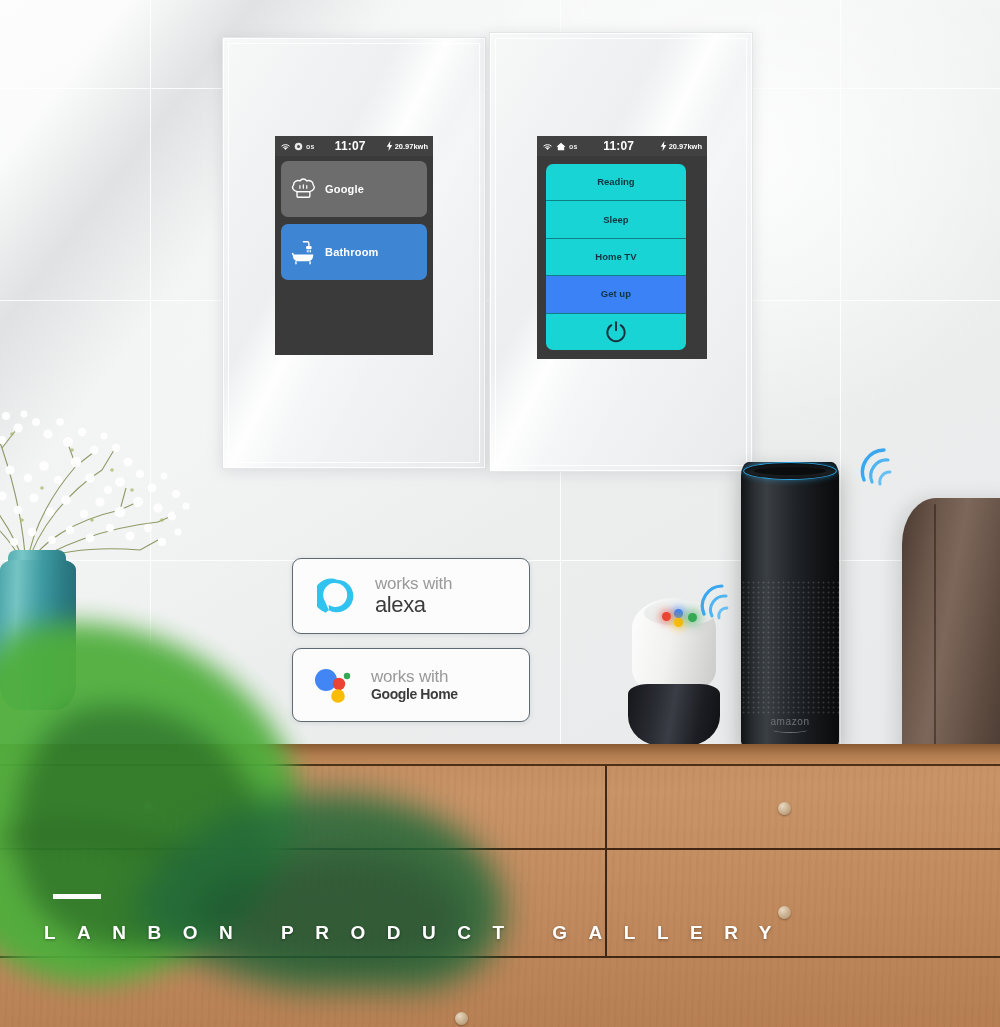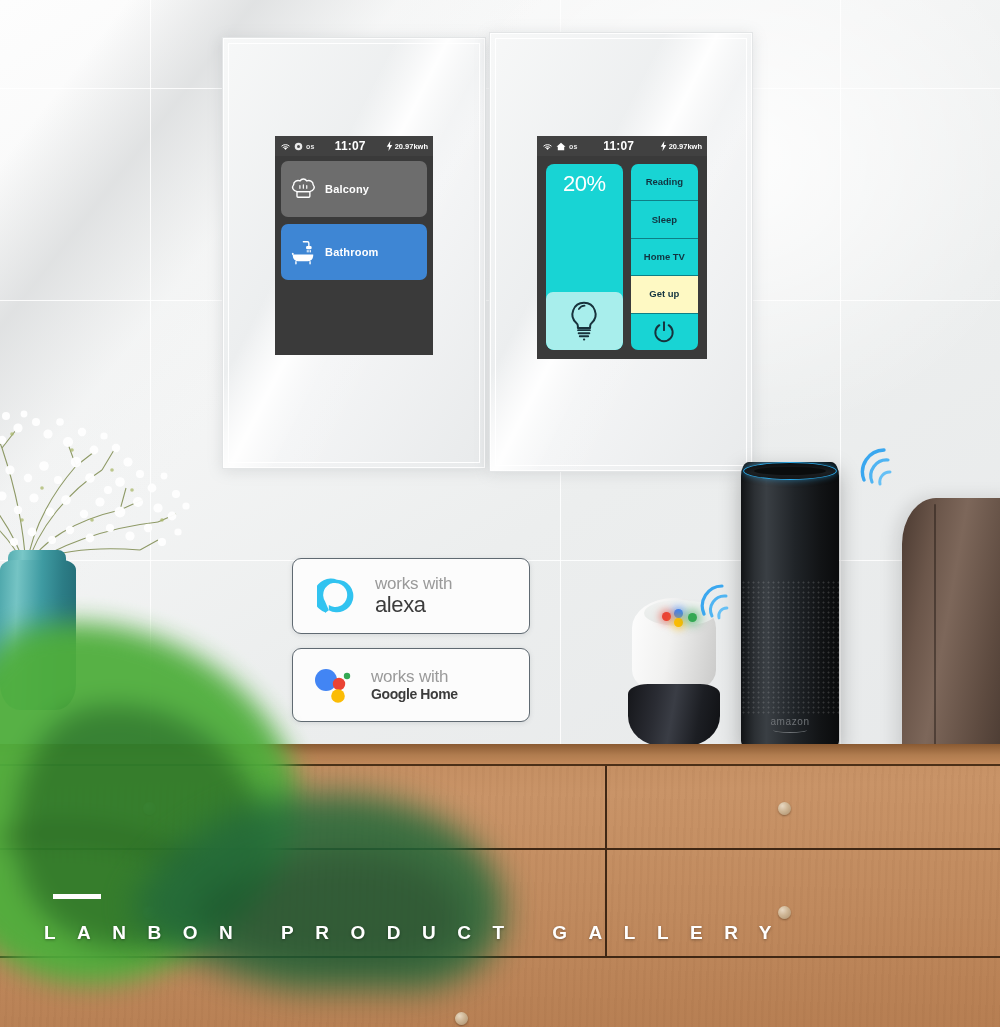--- a/index.html
+++ b/index.html
@@ -183,21 +183,21 @@
     align-items: center;
     justify-content: center;
     text-align: center;
     font-size: 9.5px;
     font-weight: 600;
     color: #123340;
     border-bottom: 1.4px solid #0e7f86;
     line-height: 1.05;
     padding: 0 2px;
   }
-  .scene-btn.highlight { background: #fef9c3; }
+  .scene-btn.highlight { background: #3b82f6; }
   .scene-btn.power { border-bottom: none; }
   .scene-btn.power svg { display: block; }
 
   
   .badge {
     position: absolute;
     background: #fcfcfc;
     border: 1.6px solid #606a72;
     border-radius: 9px;
     display: flex;
@@ -459,21 +459,21 @@
     <div class="room-list">
 
       <div class="room-btn inactive">
         <span class="room-ico">
           <svg width="26" height="24" viewBox="0 0 30 28">
             <path d="M8 17 C3 16 1.5 12 4 9.2 C4 5.2 8.3 3 11.6 4.6 C13.3 1.6 17.6 1.6 19.3 4.6 C22.6 3 26.9 5.2 26.9 9.2 C29.4 12 27.9 16 22.9 17 Z" fill="none" stroke="#fff" stroke-width="1.6" stroke-linejoin="round"></path>
             <path d="M8 17 h15 v5.4 a1.2 1.2 0 0 1 -1.2 1.2 h-12.6 a1.2 1.2 0 0 1 -1.2 -1.2 Z" fill="none" stroke="#fff" stroke-width="1.6"></path>
             <path d="M11.4 10 v3.2 M15.4 9.2 v3.8 M19.4 10 v3.2" stroke="#fff" stroke-width="1.4" stroke-linecap="round"></path>
           </svg>
         </span>
-        <span class="room-label">Balcony</span>
+        <span class="room-label">Google</span>
       </div>
 
 
       <div class="room-btn active">
         <span class="room-ico">
           <svg width="26" height="26" viewBox="0 0 28 28">
             <path d="M14.4 3 h4.4 a1.5 1.5 0 0 1 1.5 1.5 v4" fill="none" stroke="#fff" stroke-width="1.5" stroke-linecap="round"></path>
             <rect x="17.3" y="7.6" width="6" height="3.4" rx="1.4" fill="#fff"></rect>
             <path d="M18.6 12.4 v1.6 M20.3 12.4 v1.6 M22 12.4 v1.6" stroke="#fff" stroke-width="1" stroke-linecap="round"></path>
             <path d="M3 16.6 h22 v1.4 a6 6 0 0 1 -6 6 h-10 a6 6 0 0 1 -6 -6 Z" fill="#fff"></path>
@@ -514,33 +514,20 @@
           <svg class="bolt-ico" viewBox="0 0 10 16">
               <path d="M6.4 0 L0.6 9.2 H4.2 L3.4 16 L9.4 6.4 H5.6 Z" fill="#fff"></path>
             </svg>
         </span>
         <span>20.97kwh</span>
       </span>
     </div>
 
     <div class="right-body">
 
-      <div class="dimmer">
-        <div class="dimmer-pct">20%</div>
-        <div class="dimmer-bulb">
-          <span>
-            <svg width="36" height="42" viewBox="0 0 36 44">
-              <path d="M18 3 a12 12 0 0 1 8 21 a4.4 4.4 0 0 0 -1.6 3.4 v2 h-12.8 v-2 A4.4 4.4 0 0 0 10 24 A12 12 0 0 1 18 3 Z" fill="none" stroke="#17323c" stroke-width="2.1" stroke-linejoin="round"></path>
-              <path d="M11.8 31.6 h12.4 M12.4 34.8 h11.2 M13.6 38 h8.8" stroke="#17323c" stroke-width="2" stroke-linecap="round"></path>
-              <path d="M18 41.4 h0.2" stroke="#17323c" stroke-width="2.2" stroke-linecap="round"></path>
-              <path d="M12.6 9.4 a8 8 0 0 1 6 -3.4" fill="none" stroke="#17323c" stroke-width="1.8" stroke-linecap="round"></path>
-            </svg>
-          </span>
-        </div>
-      </div>
 
       <div class="scenes">
         <div class="scene-btn">Reading</div>
         <div class="scene-btn">Sleep</div>
         <div class="scene-btn">Home TV</div>
         <div class="scene-btn highlight">Get up</div>
         <div class="scene-btn power">
           <span>
             <svg width="24" height="24" viewBox="0 0 26 26">
               <path d="M8 5.6 a9.4 9.4 0 1 0 10 0" fill="none" stroke="#17323c" stroke-width="2.1" stroke-linecap="round"></path>

